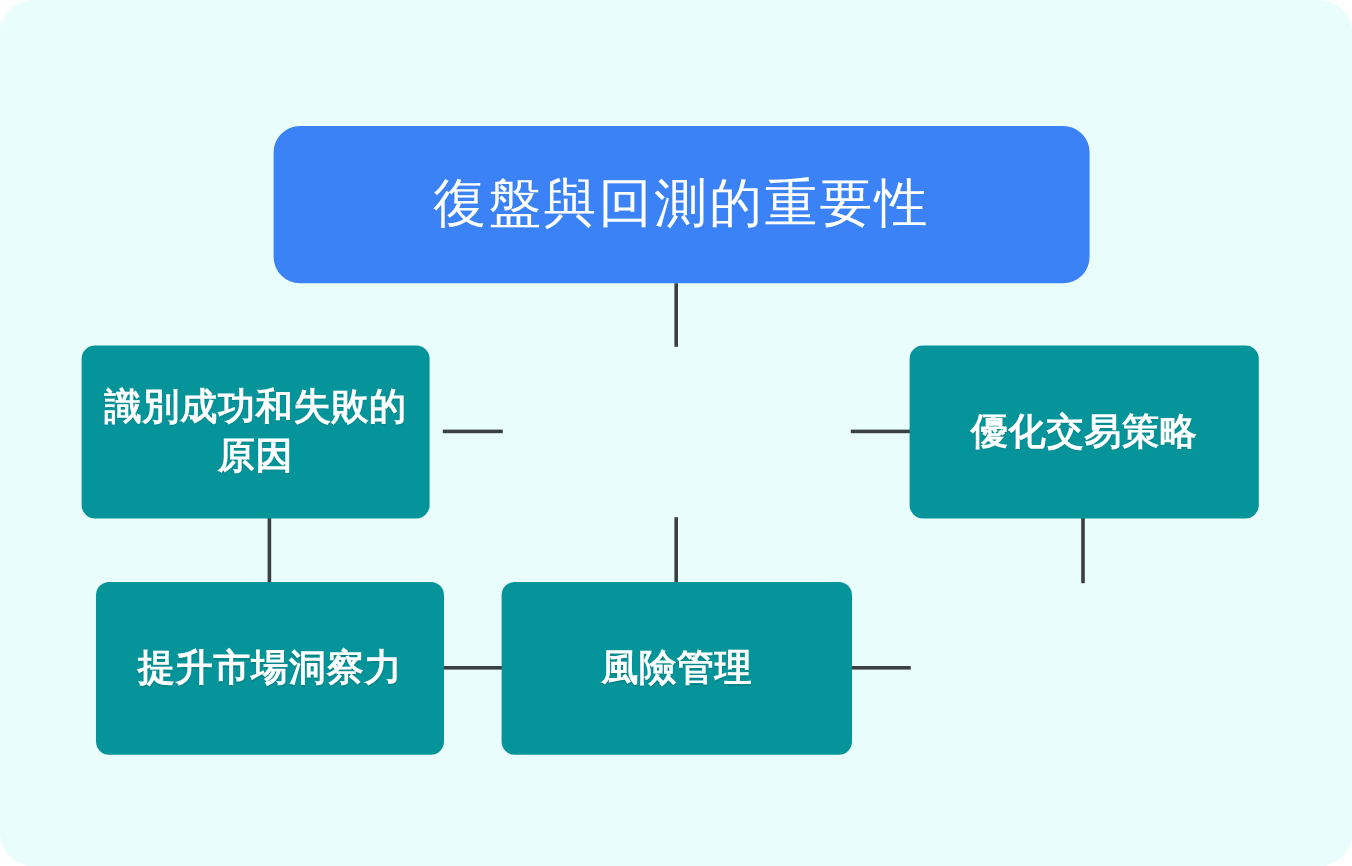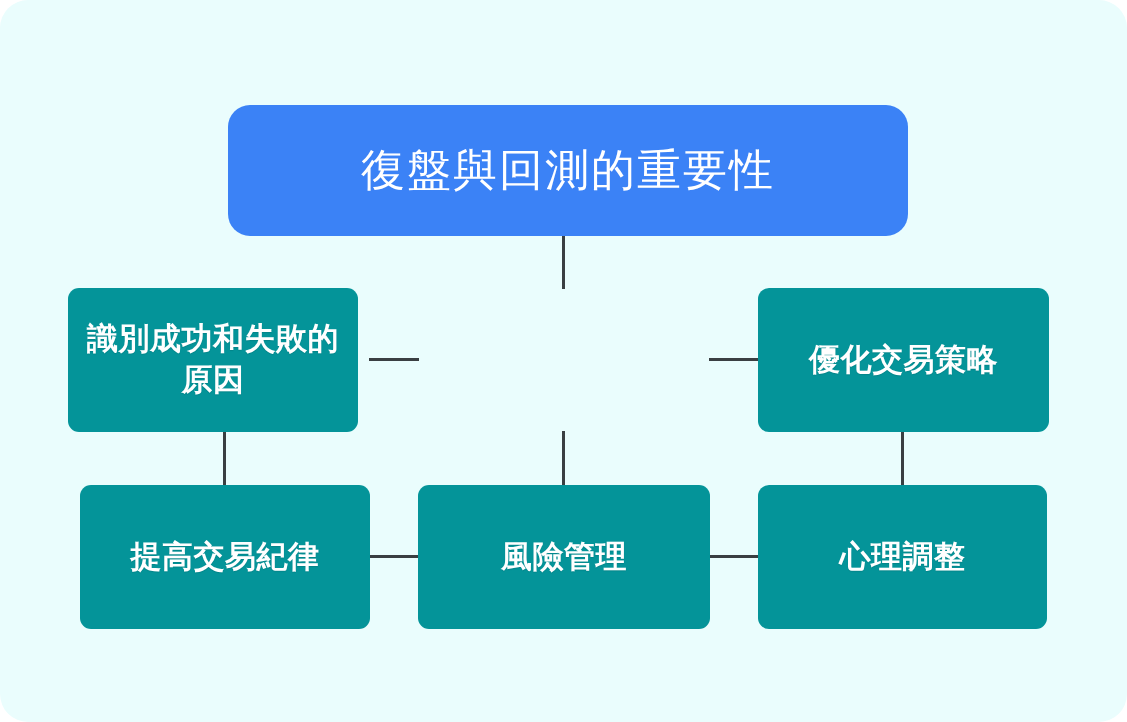--- a/index.html
+++ b/index.html
@@ -117,24 +117,21 @@
   <div id="node-r1c1" class="node">
     <span class="node-text">識別成功和失敗的原因</span>
   </div>
 
 
   <div id="node-r1c3" class="node">
     <span class="node-text">優化交易策略</span>
   </div>
 
   <div id="node-r2c1" class="node">
-    <span class="node-text">提高交易紀律</span>
+    <span class="node-text">提升市場洞察力</span>
   </div>
 
   <div id="node-r2c2" class="node">
     <span class="node-text">風險管理</span>
   </div>
 
-  <div id="node-r2c3" class="node">
-    <span class="node-text">心理調整</span>
-  </div>
 
 </div>
 
 </body></html>

